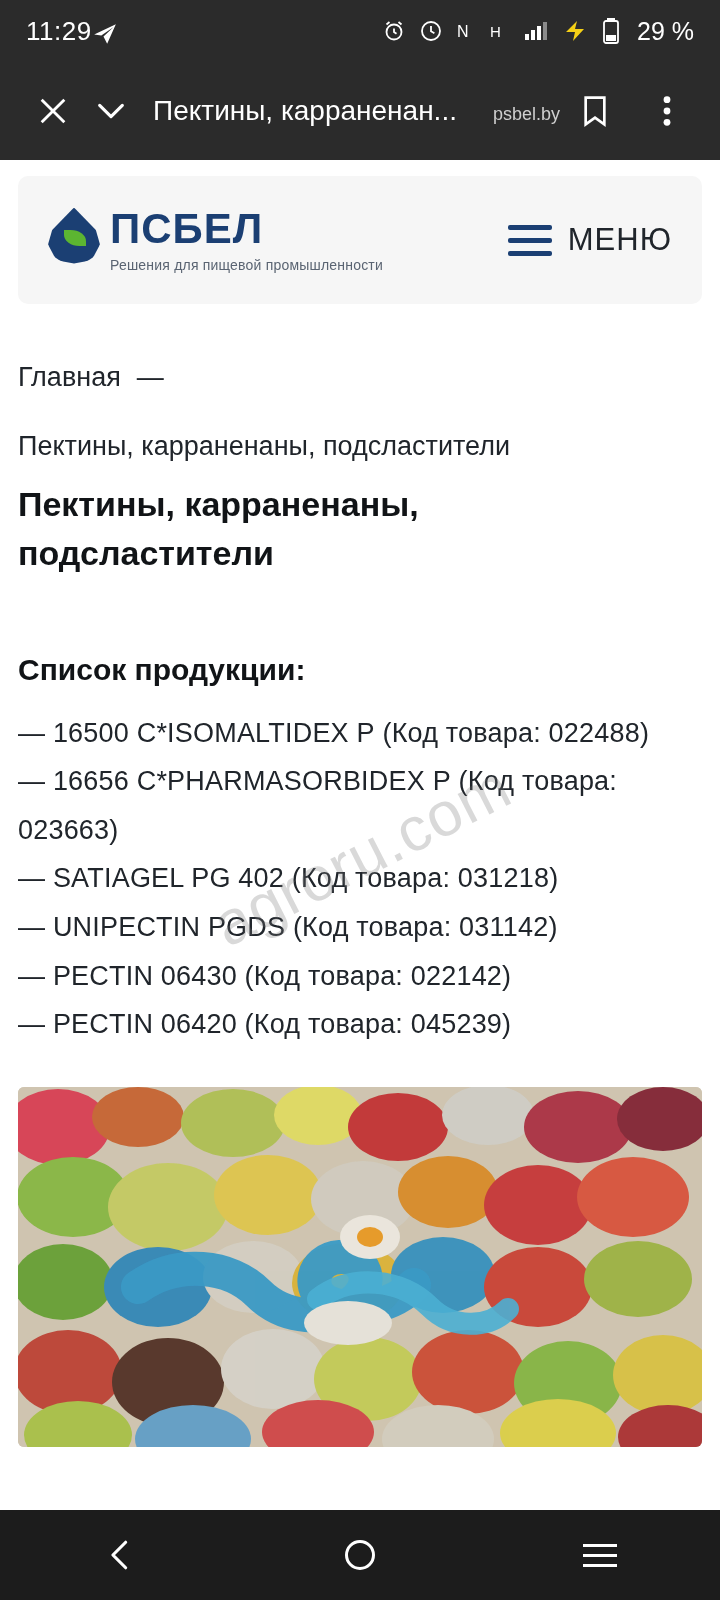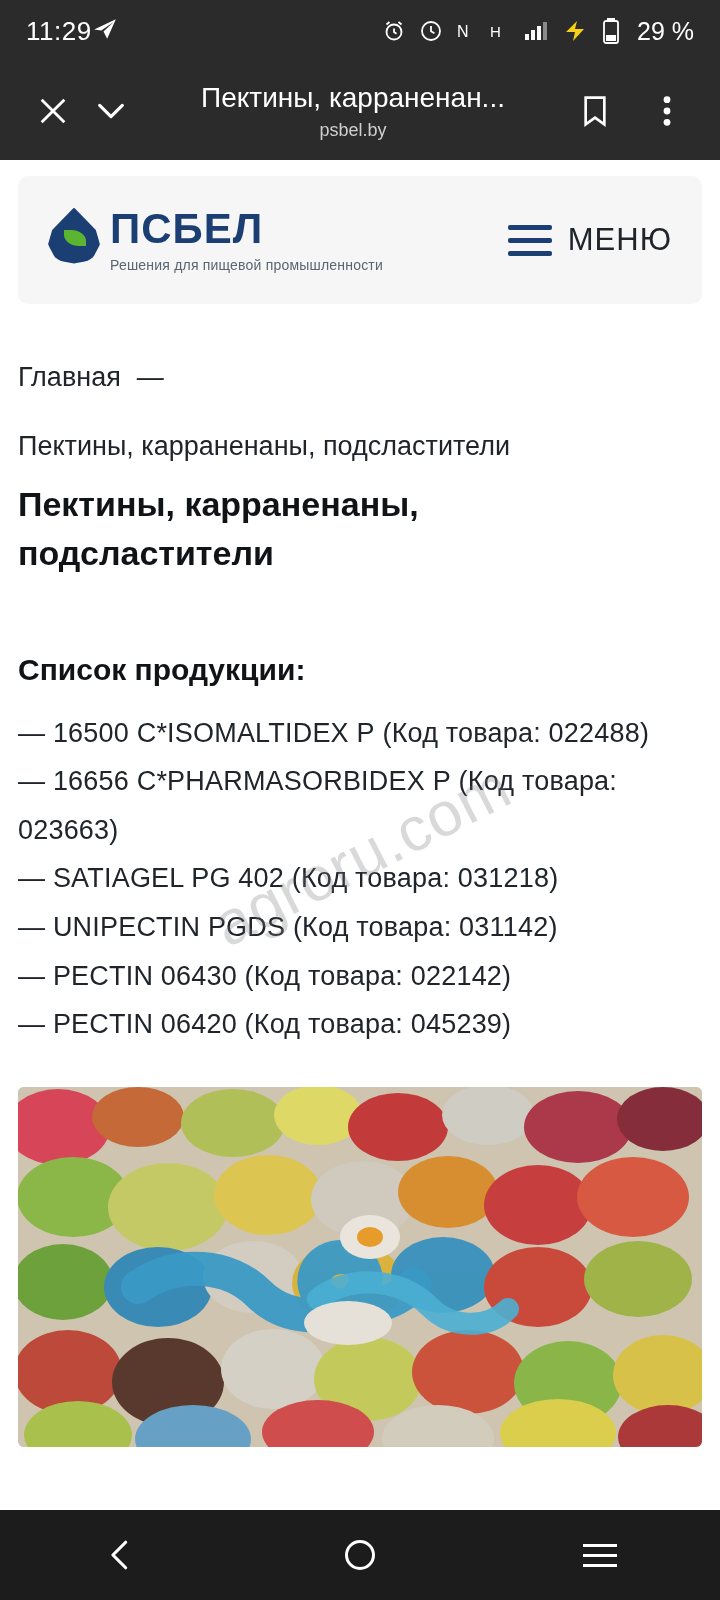--- a/index.html
+++ b/index.html
@@ -14,45 +14,45 @@
   
   .status-bar {
     height: 62px;
     background: #2b2b2b;
     color: #ffffff;
     display: flex;
     align-items: center;
     padding: 0 26px;
     font-size: 25px;
   }
-  .status-left { display: flex; align-items: flex-start; }
+  .status-left { display: flex; align-items: flex-end; }
   .status-time { font-size: 26px; letter-spacing: .5px; }
   .status-spacer { flex: 1; }
   .status-right { display: flex; align-items: center; gap: 13px; }
   .si { display: inline-flex; align-items: center; justify-content: center; }
   .battery-pct { font-size: 25px; margin-left: 4px; }
 
   
   .browser-bar {
     height: 98px;
     background: #2b2b2b;
     color: #ffffff;
     display: flex;
     align-items: center;
     padding: 0 24px;
   }
   .bb-btn { width: 58px; height: 58px; display: flex; align-items: center; justify-content: center; }
   .bb-title-wrap {
     flex: 1;
     display: flex;
-    flex-direction: column;
-    align-items: center;
-    justify-content: flex-start;
+    align-items: center;
+    justify-content: flex-end;
     padding: 0 6px;
     overflow: hidden;
+    gap: 36px;
   }
   .bb-title {
     font-size: 28px;
     white-space: nowrap;
     overflow: hidden;
     text-overflow: ellipsis;
     max-width: 340px;
   }
   .bb-url { font-size: 18px; color: #cfcfcf; margin-top: 6px; }
   .bb-right { display: flex; align-items: center; gap: 14px; }

